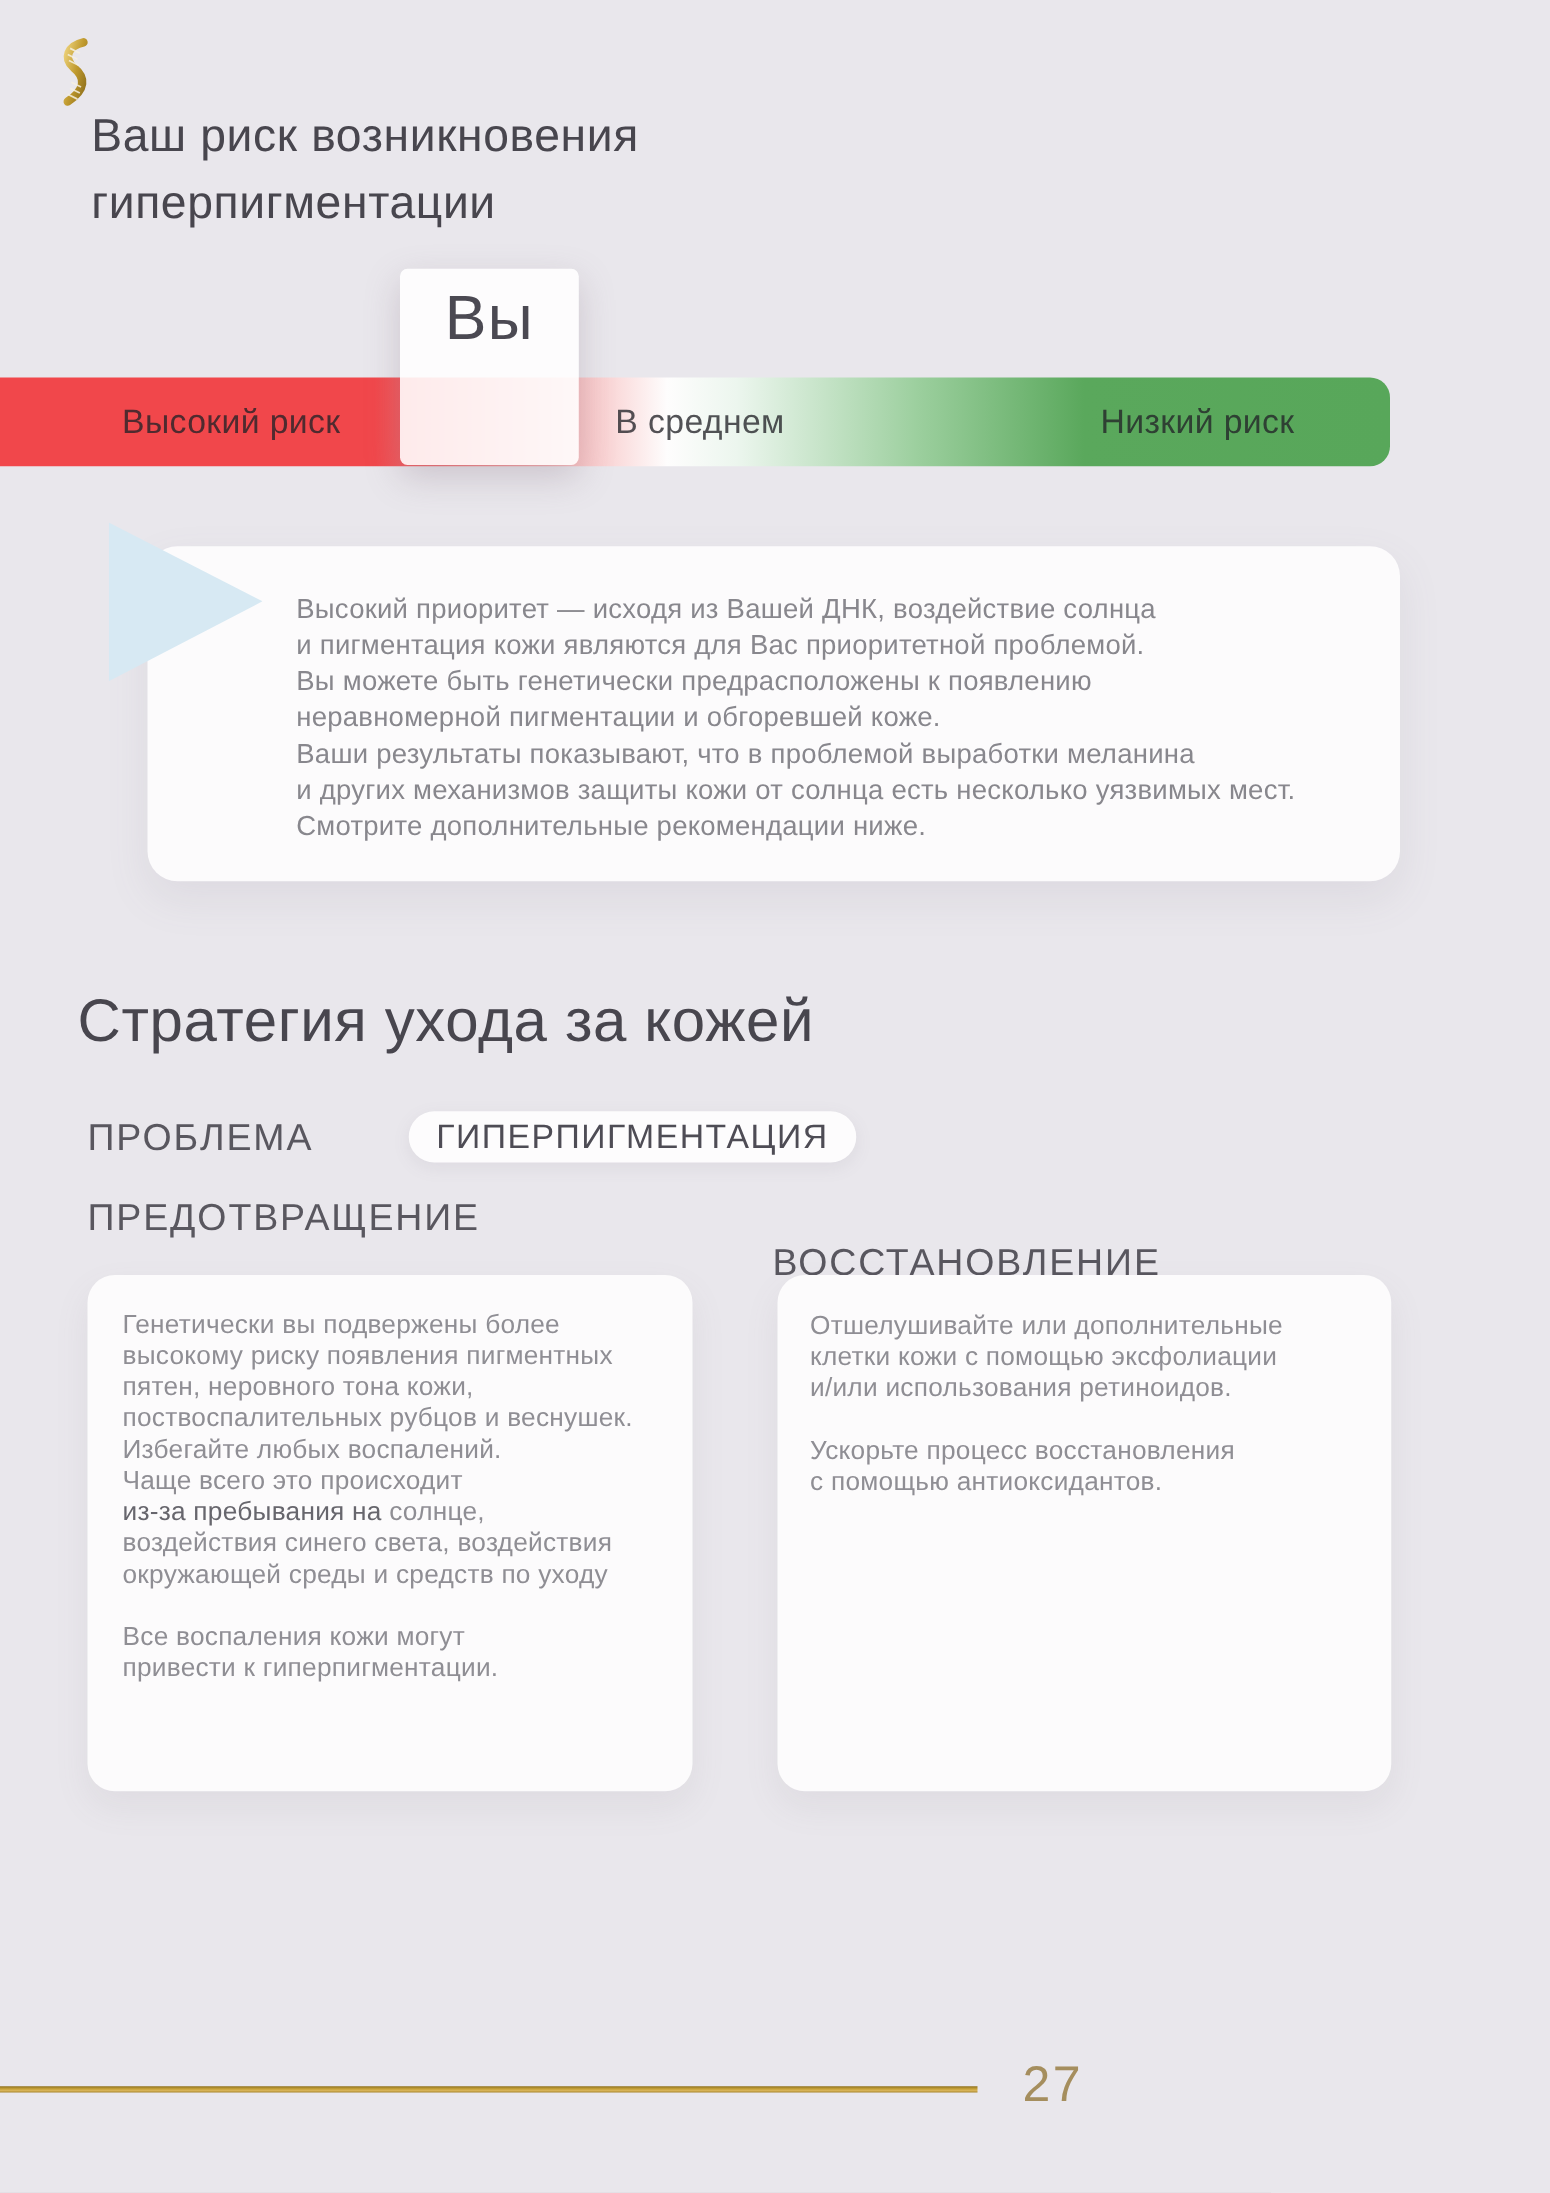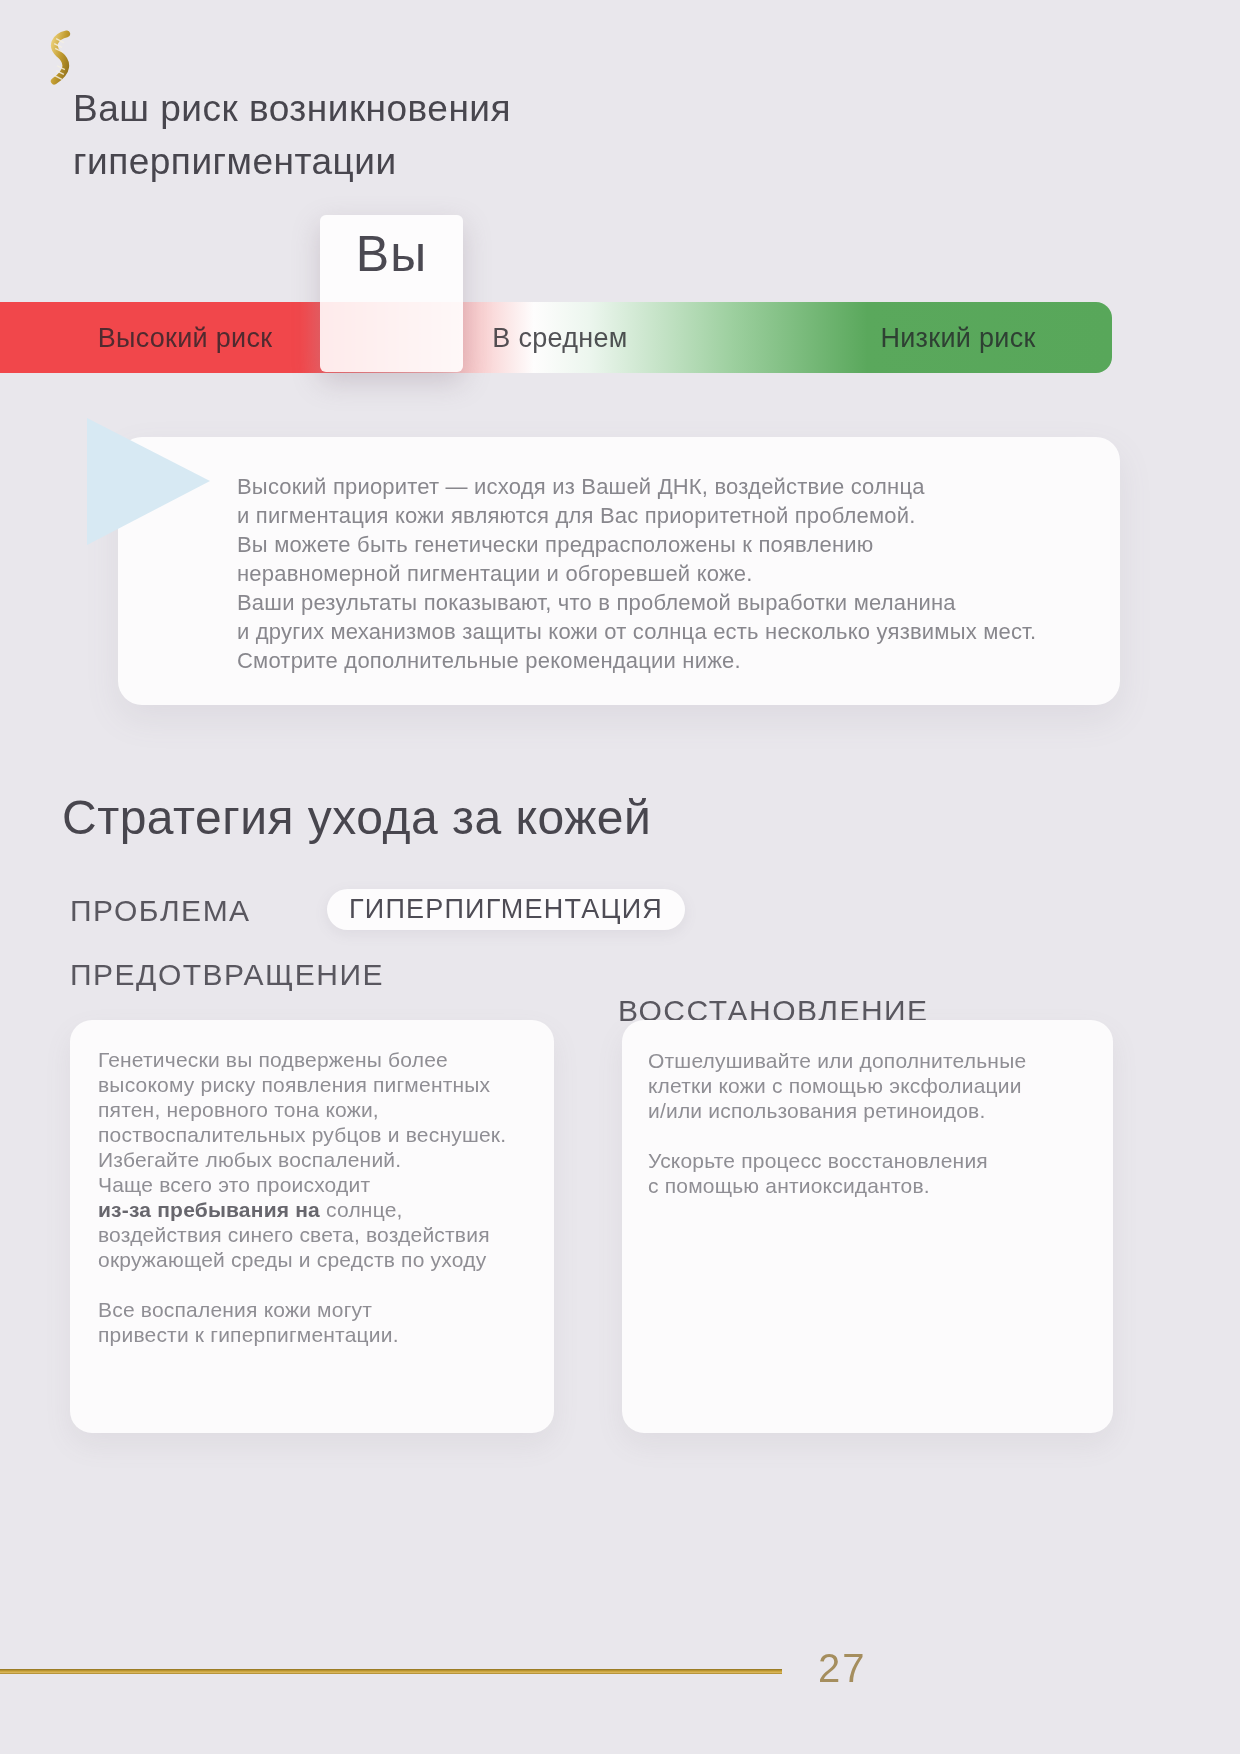--- a/index.html
+++ b/index.html
@@ -82,21 +82,21 @@
   .card{
     position:absolute;top:1020px;height:413px;
     background:#fcfbfc;border-radius:22px;
     box-shadow:0 12px 28px rgba(120,110,125,.09);
     box-sizing:border-box;
   }
   .card.left{left:70px;width:484px;padding:27px 20px 0 28px;}
   .card.right{left:622px;width:491px;padding:28px 20px 0 26px;}
   .card-text{font-size:21px;line-height:25px;font-weight:300;color:#8f8e94;letter-spacing:.2px;}
   .card-text .line{min-height:25px;white-space:nowrap;}
-  .card-text .em{color:#67666d;font-weight:700;}
+  .card-text .em{color:#67666d;font-weight:400;}
   
   .footer-line{
     position:absolute;left:0;top:1669px;width:782px;height:5px;
     background:linear-gradient(180deg,#8f711f 0%,#caa43a 45%,#d7b45a 70%,#a8852a 100%);
   }
   .page-number{
     position:absolute;left:818px;top:1646px;
     font-size:40px;font-weight:200;color:#a58e5e;letter-spacing:2px;
   }
 </style>

